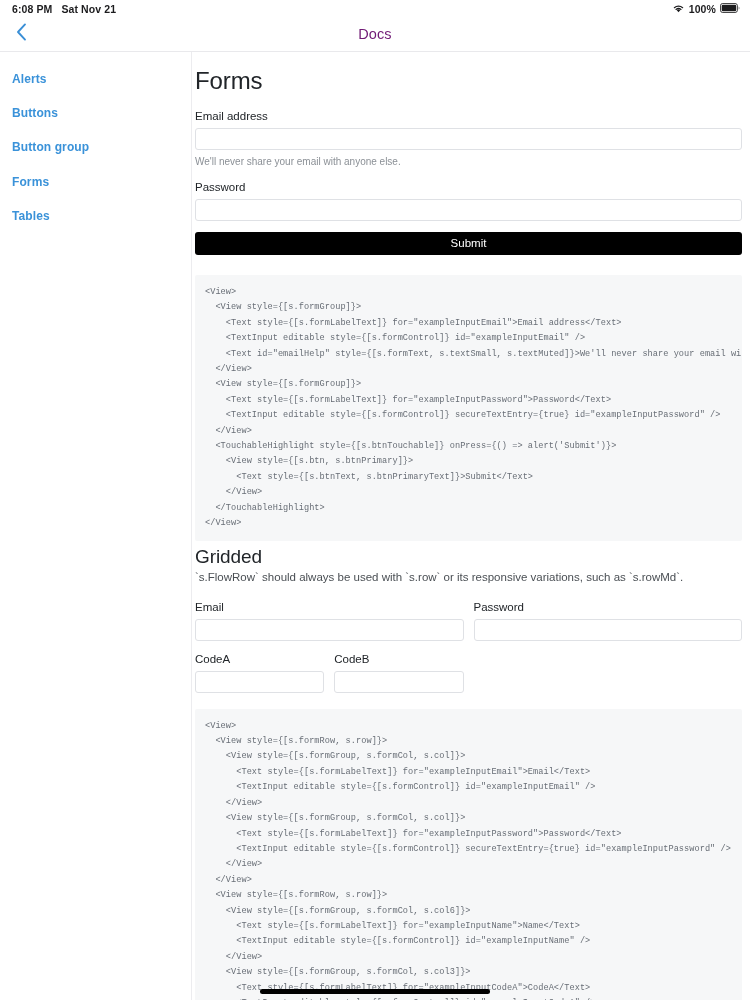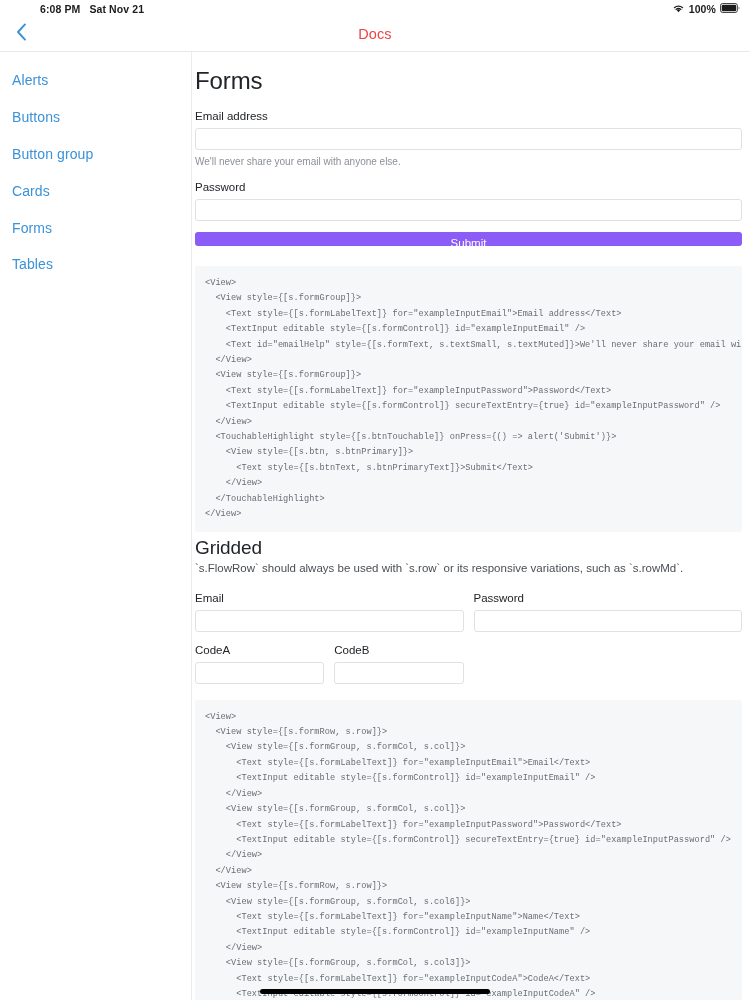--- a/index.html
+++ b/index.html
@@ -29,21 +29,21 @@
   .status-bar {
     height: 17px;
     display: flex;
     align-items: center;
     padding: 0 10px 0 12px;
     font-size: 10.5px;
     font-weight: 600;
     color: #1c1c1e;
     letter-spacing: 0.1px;
   }
-  .status-left { display: flex; align-items: flex-start; gap: 9px; margin-left: 28px; }
+  .status-left { display: flex; align-items: flex-start; gap: 9px; }
   .status-spacer { flex: 1; }
   .status-right { display: flex; align-items: center; gap: 4px; }
 
   .wifi-icon { display: block; }
   .battery-icon { display: block; }
 
   
   .nav-bar {
     position: relative;
     height: 34px;
@@ -61,21 +61,21 @@
     display: flex;
     align-items: center;
     justify-content: center;
     cursor: pointer;
   }
   .nav-title {
     width: 100%;
     text-align: center;
     font-size: 14.5px;
     font-weight: 400;
-    color: #ef4444;
+    color: #701a75;
     letter-spacing: 0.1px;
   }
 
   
   .split {
     display: flex;
     height: 949px;
     border-top: 1px solid #e9e9ec;
   }
 
@@ -83,25 +83,26 @@
     width: 192px;
     flex: 0 0 192px;
     background: #ffffff;
     padding: 10px 0 0 0;
     border-right: 1px solid #ececef;
     overflow: hidden;
   }
   .sidebar-item {
     display: block;
     padding: 9px 0 9px 12px;
-    font-size: 14px;
+    font-size: 12px;
     color: #3a92d9;
     cursor: pointer;
     line-height: 1.35;
     letter-spacing: 0.1px;
+    font-weight: bold;
   }
 
   
   .content {
     flex: 1;
     background: #ffffff;
     padding: 14px 8px 0 3px;
     overflow: hidden;
     position: relative;
   }
@@ -158,22 +159,22 @@
     color: #8b9096;
     margin-top: 5px;
     line-height: 1.4;
   }
 
   .form-group { margin-bottom: 11px; }
 
   .btn-primary {
     display: block;
     width: 100%;
-    height: 14px;
-    background: #8b5cf6;
+    height: 23px;
+    background: #000000;
     border: none;
     border-radius: 3px;
     color: #ffffff;
     font-family: "Liberation Sans", sans-serif;
     font-size: 11.5px;
     line-height: 22px;
     text-align: center;
     cursor: pointer;
     padding: 0;
     margin-top: 4px;
@@ -264,23 +265,20 @@
       <div class="sidebar-item">
         <span>Alerts</span>
       </div>
       <div class="sidebar-item">
         <span>Buttons</span>
       </div>
       <div class="sidebar-item">
         <span>Button group</span>
       </div>
       <div class="sidebar-item">
-        <span>Cards</span>
-      </div>
-      <div class="sidebar-item">
         <span>Forms</span>
       </div>
       <div class="sidebar-item">
         <span>Tables</span>
       </div>
     </nav>
 
     <main class="content">
 
       <section class="section">

